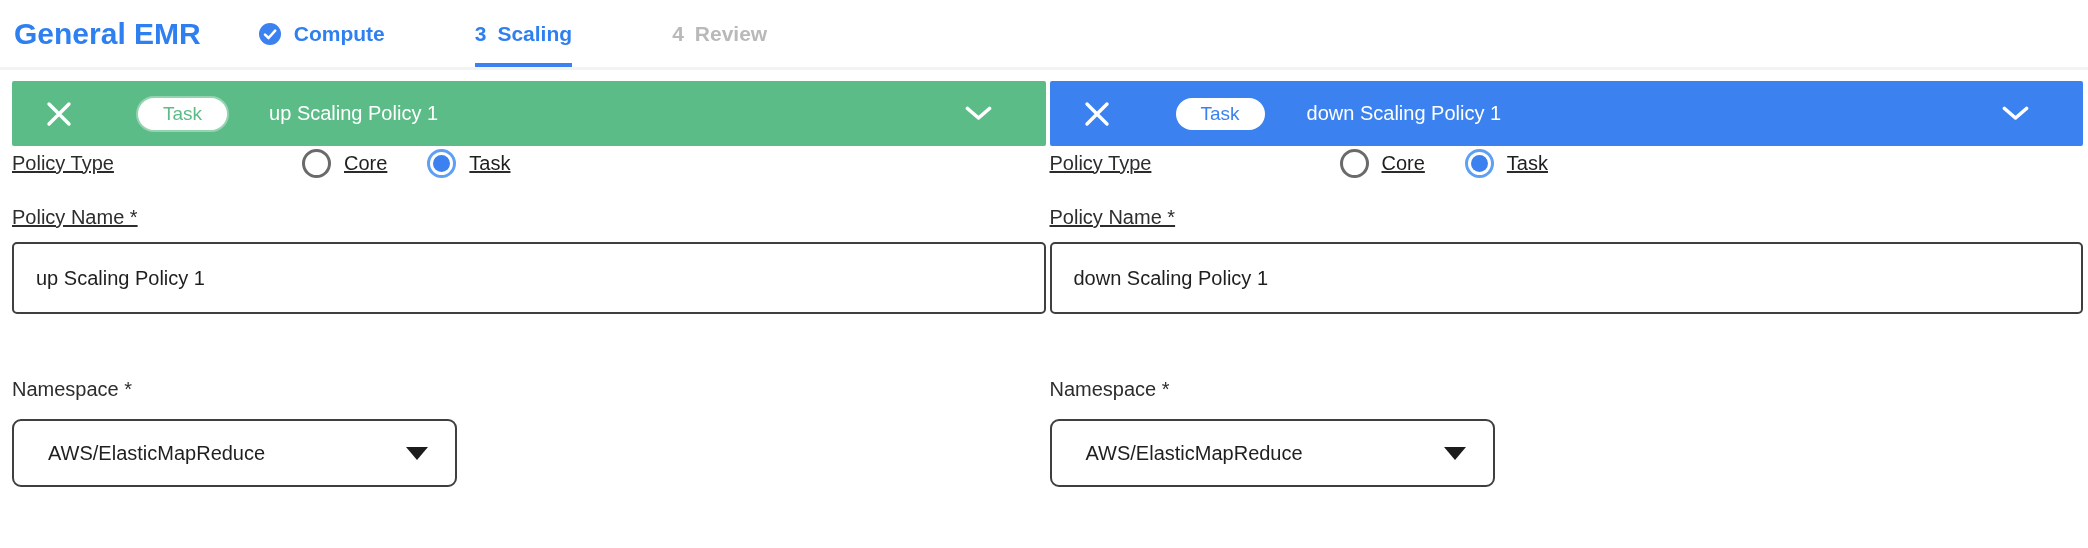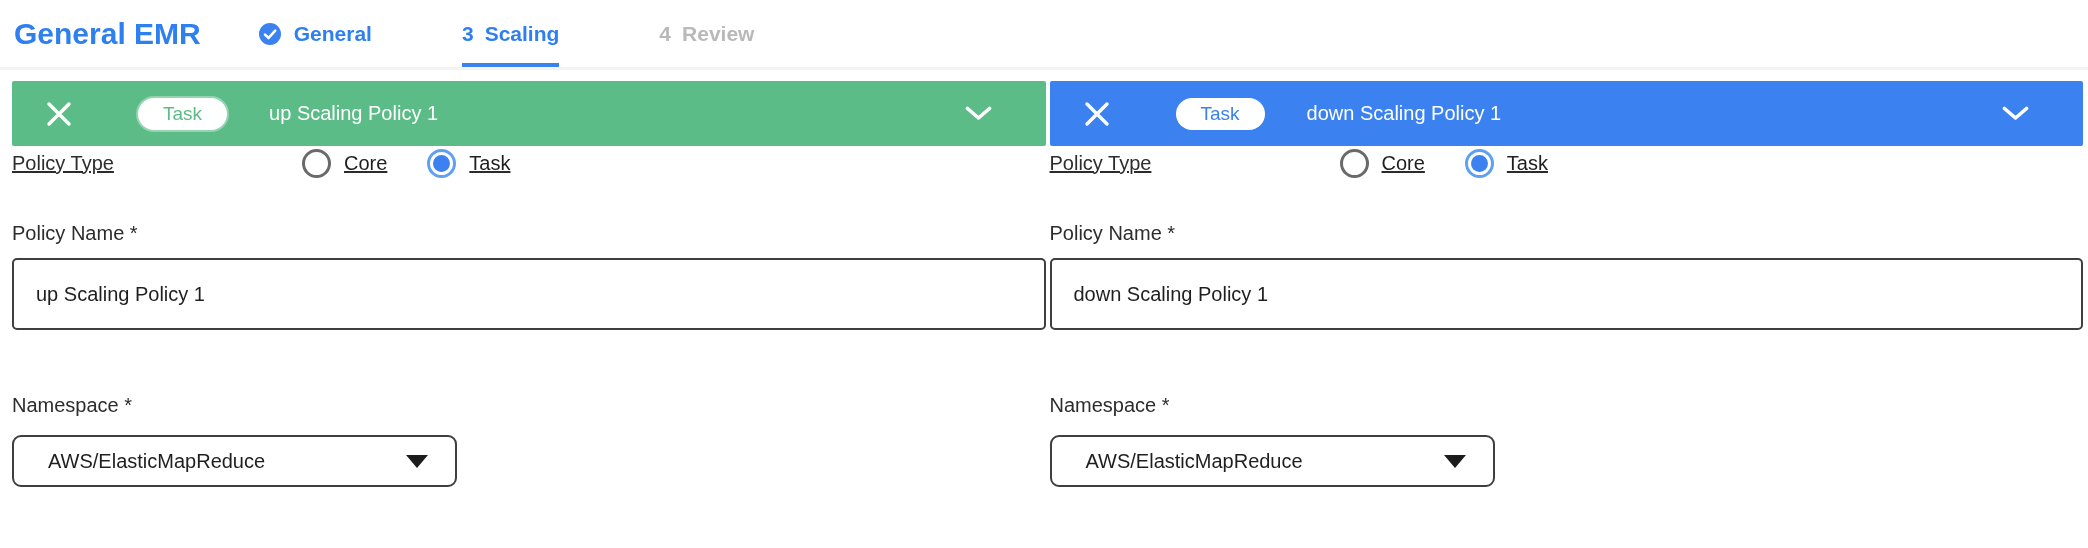--- a/index.html
+++ b/index.html
@@ -38,48 +38,48 @@
   .pt-row { display:flex; align-items:center; height:34px;text-decoration:underline; }
   .pt-row .field-label { width:290px; }
   .radio { display:flex; align-items:center; gap:13px; margin-right:40px; cursor:pointer; }
   .radio-circle { width:29px; height:29px; border-radius:50%; border:3px solid #6a6a6a;
     background:#fff; display:flex; align-items:center; justify-content:center; }
   .radio.selected .radio-circle { border-color:#5f9ff4; }
   .radio-dot { width:17px; height:17px; border-radius:50%; background:transparent; }
   .radio.selected .radio-dot { background:#3b82f0; }
   .radio-label { font-size:20px; color:#1f1f1f; }
 
-  .name-label { margin-top:42px; display:block; }
+  .name-label { margin-top:26px; display:block;text-decoration:underline; }
   .text-input { margin-top:13px; display:block; width:100%; height:72px;
     border:2.5px solid #3f3f3f; border-radius:5px; font-size:20px; padding:0 22px;
     color:#1f1f1f; background:#fff;
     font-family:"Liberation Sans","DejaVu Sans",sans-serif; }
 
   .ns-label { margin-top:64px; display:block; }
-  .dropdown { margin-top:18px; width:445px; height:52px; border:2.5px solid #3f3f3f;
+  .dropdown { margin-top:18px; width:445px; height:68px; border:2.5px solid #3f3f3f;
     border-radius:9px; display:flex; align-items:center; justify-content:space-between;
     padding:0 27px 0 34px; font-size:20px; color:#1f1f1f; background:#fff; cursor:pointer; }
   .caret-down { width:0; height:0; border-left:11px solid transparent;
     border-right:11px solid transparent; border-top:13px solid #1c1c1c; }
 </style>
 </head>
 <body>
 
 <div class="header">
   <div class="app-title">General EMR</div>
 
 
   <div class="step step-completed">
     <span class="check-icon">
       <svg width="22" height="22" viewBox="0 0 22 22">
           <circle cx="11" cy="11" r="11" fill="#3b82f0"></circle>
           <path d="M6 11.6 L9.6 15 L16.2 7.6" stroke="#fff" stroke-width="2.6" fill="none" stroke-linecap="round" stroke-linejoin="round"></path>
         </svg>
     </span>
-    <span>General</span>
+    <span>Compute</span>
   </div>
 
   <div class="step step-active">
     <span class="step-num">3</span>
     <span>Scaling</span>
   </div>
 
   <div class="step step-upcoming">
     <span class="step-num">4</span>
     <span>Review</span>

